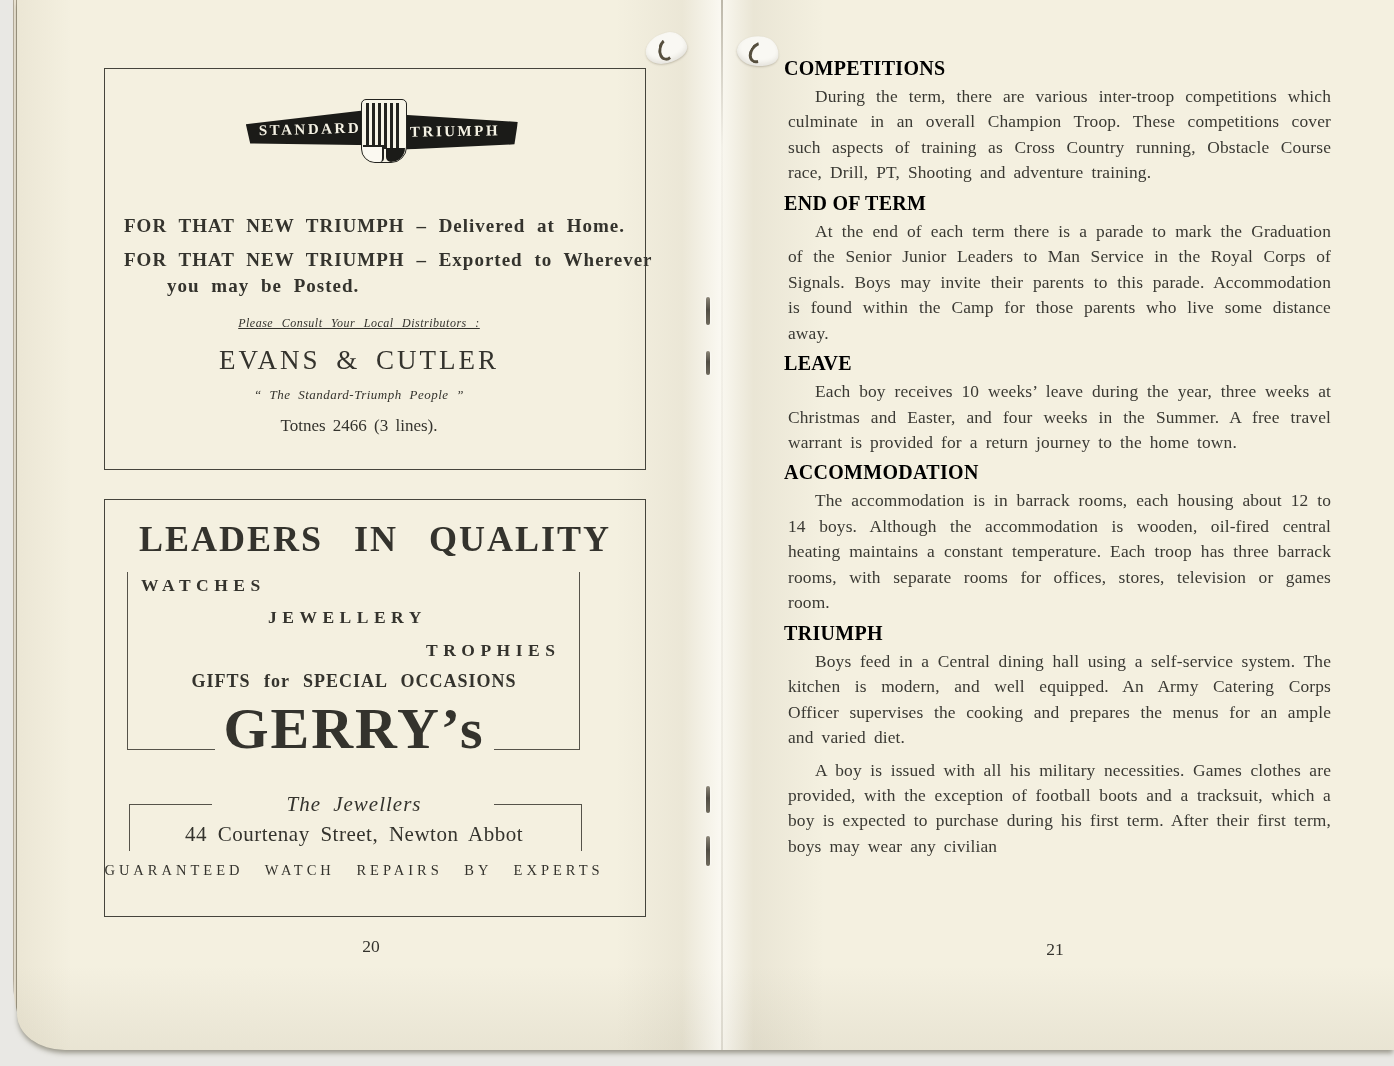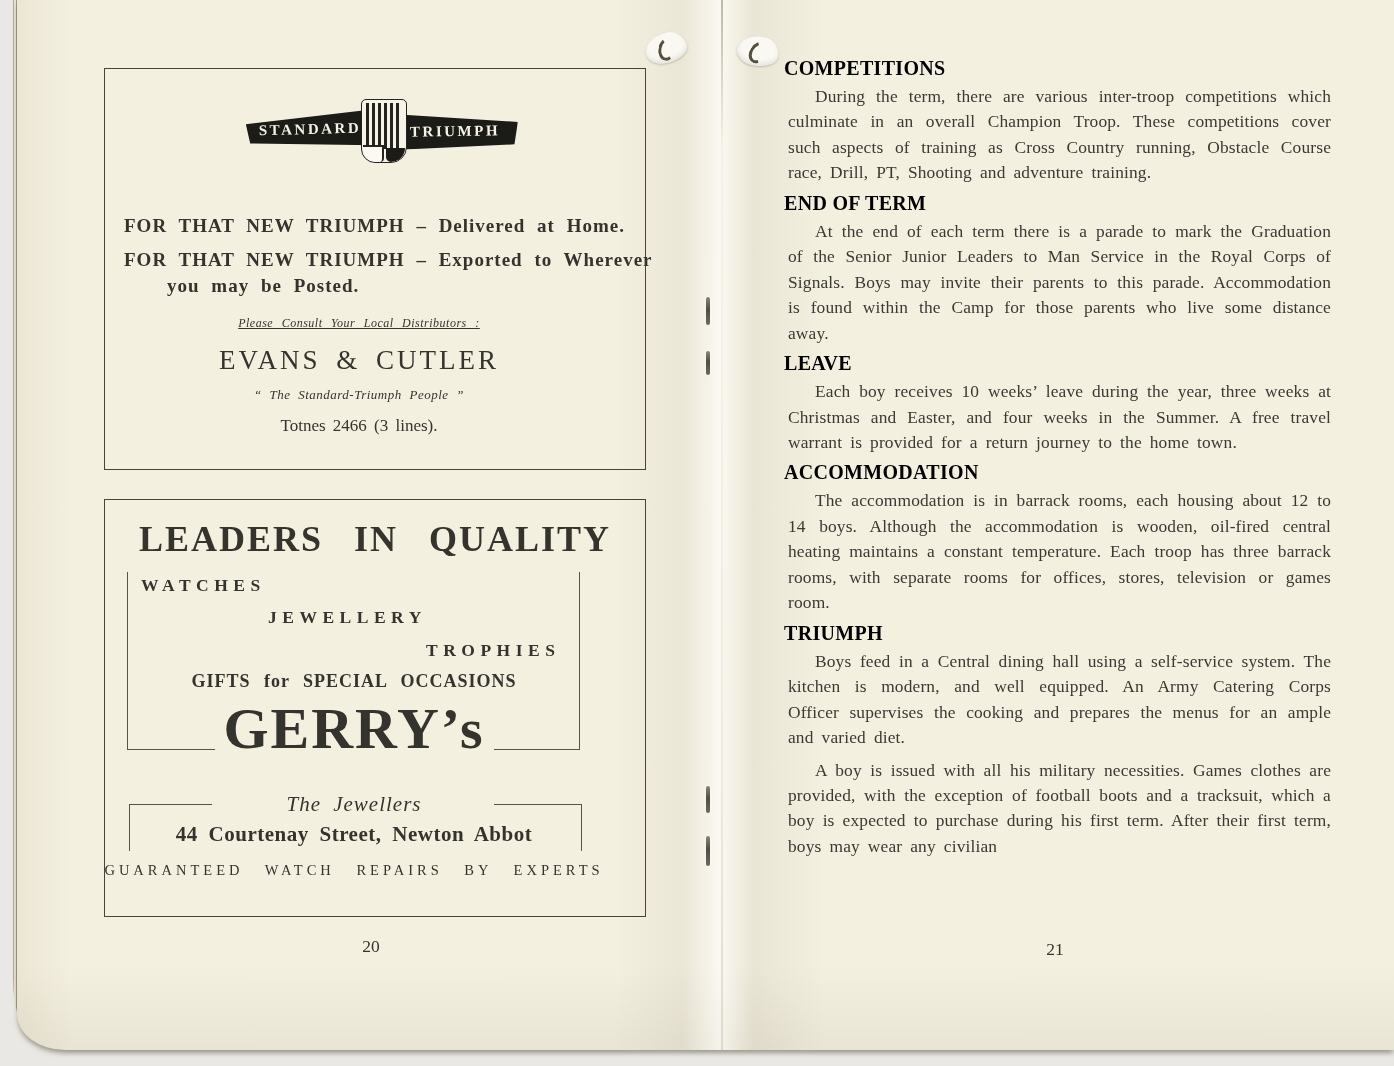--- a/index.html
+++ b/index.html
@@ -97,21 +97,21 @@
   .g-headline { position:absolute; left:0; top:18px; width:540px; text-align:center;
     font-weight:bold; font-size:36px; letter-spacing:2px; word-spacing:20px; white-space:nowrap; }
   .g-item { position:absolute; font-weight:bold; font-size:17.5px; letter-spacing:5.5px; white-space:nowrap; }
   .g-watches { left:36px; top:75px; }
   .g-jewellery { left:163px; top:107px;text-align:right; }
   .g-trophies { left:321px; top:140px; }
   .g-center { position:absolute; left:-21px; width:540px; text-align:center; white-space:nowrap; }
   .g-gifts { top:171px; font-weight:bold; font-size:18px; letter-spacing:1px; word-spacing:8px; }
   .g-name { top:200px; font-weight:bold; font-size:58px; letter-spacing:2px; line-height:1; }
   .g-sub { top:292px; font-style:italic; font-size:21px; letter-spacing:1px; word-spacing:6px; }
-  .g-addr { top:322px; font-weight:bold; font-size:21px; letter-spacing:0.5px; word-spacing:5px; }
+  .g-addr { top:322px; font-weight:normal; font-size:21px; letter-spacing:0.5px; word-spacing:5px; }
   .g-footer { top:362px; font-size:14.5px; letter-spacing:4px; word-spacing:14px; }
   .bracket { position:absolute; }
   .br-ul { left:22px;  top:72px;  width:87px; height:177px; border-left:1.5px solid #55534a; border-bottom:1.5px solid #55534a; }
   .br-ur { left:389px; top:72px;  width:85px; height:177px; border-right:1.5px solid #55534a; border-bottom:1.5px solid #55534a; }
   .br-ll { left:24px;  top:304px; width:82px; height:46px;  border-left:1.5px solid #55534a; border-top:1.5px solid #55534a; }
   .br-lr { left:389px; top:304px; width:87px; height:46px;  border-right:1.5px solid #55534a; border-top:1.5px solid #55534a; }
 
   .page-num { position:absolute; width:60px; text-align:center; font-size:17.5px; }
   .pn-left { left:341px; top:936px; }
   .pn-right { left:1025px; top:939px; }

